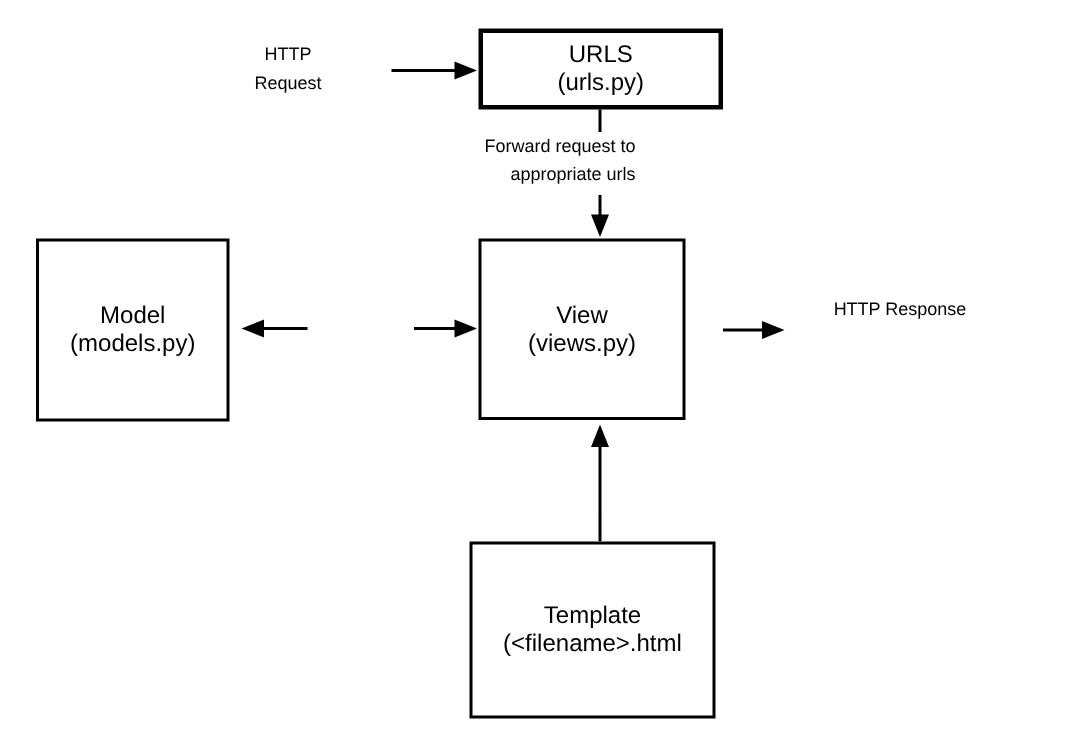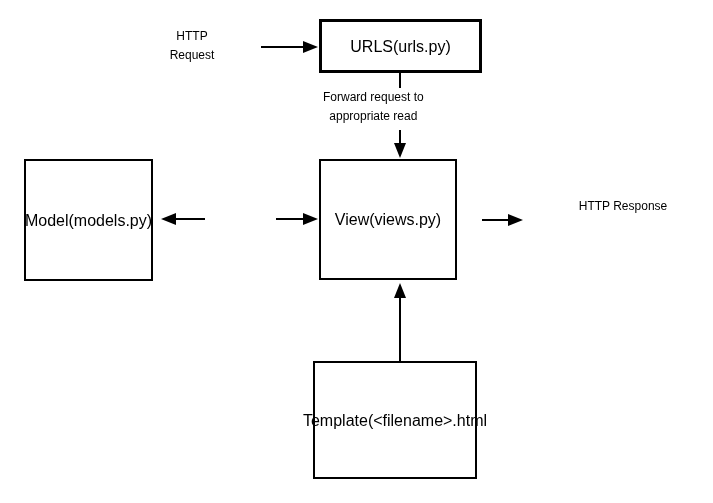--- a/index.html
+++ b/index.html
@@ -22,41 +22,42 @@
     top: 0;
     width: 713px;
     height: 503px;
   }
   .box {
     position: absolute;
     box-sizing: border-box;
     border: 2px solid var(--line, #000000);
     background: var(--fill, #ffffff);
     display: flex;
+    flex-direction: column;
     align-items: center;
     justify-content: center;
     text-align: center;
     font-size: 16px;
     line-height: 19px;
   }
   .box-urls     { left: 319px; top: 19px;  width: 163px; height: 54px;  border-width: 3px; }
   .box-model    { left: 24px;  top: 159px; width: 129px; height: 122px; }
   .box-view     { left: 319px; top: 159px; width: 138px; height: 121px; }
   .box-template { left: 313px; top: 361px; width: 164px; height: 118px; }
   .label {
     position: absolute;
     font-size: 12px;
     line-height: 19px;
     white-space: nowrap;
   }
   .label span { display: block; }
   .label-http-request  { left: 130px; top: 27px;  width: 124px; text-align: center; }
-  .label-forward       { left: 323px; top: 88px;  text-align: center; }
+  .label-forward       { left: 323px; top: 88px;  text-align: right; }
   .label-read-write    { left: 176px; top: 200px; width: 120px; text-align: center; }
-  .label-http-response { left: 541px; top: 197px; width: 164px; text-align: center; }
+  .label-http-response { left: 518px; top: 197px; width: 164px; text-align: center; }
   .arrow-layer line    { stroke: var(--line, #000000); stroke-width: 2; }
   .arrow-layer polygon { fill: var(--line, #000000); }
 </style>
 </head>
 <body>
 
 <div class="canvas" style="--line: #000000; --bg: #ffffff; --fill: #ffffff;">
 
   <svg class="arrow-layer" viewBox="0 0 713 503" xmlns="http://www.w3.org/2000/svg">
 
@@ -115,21 +116,21 @@
     <span>(&lt;filename&gt;.html</span>
   </div>
 
   <div class="label label-http-request">
     <span>HTTP</span>
     <span>Request</span>
   </div>
 
   <div class="label label-forward">
     <span>Forward request to</span>
-    <span>appropriate read</span>
+    <span>appropriate urls</span>
   </div>
 
 
   <div class="label label-http-response">
     <span>HTTP Response</span>
   </div>
 
 </div>
 
 </body></html>

